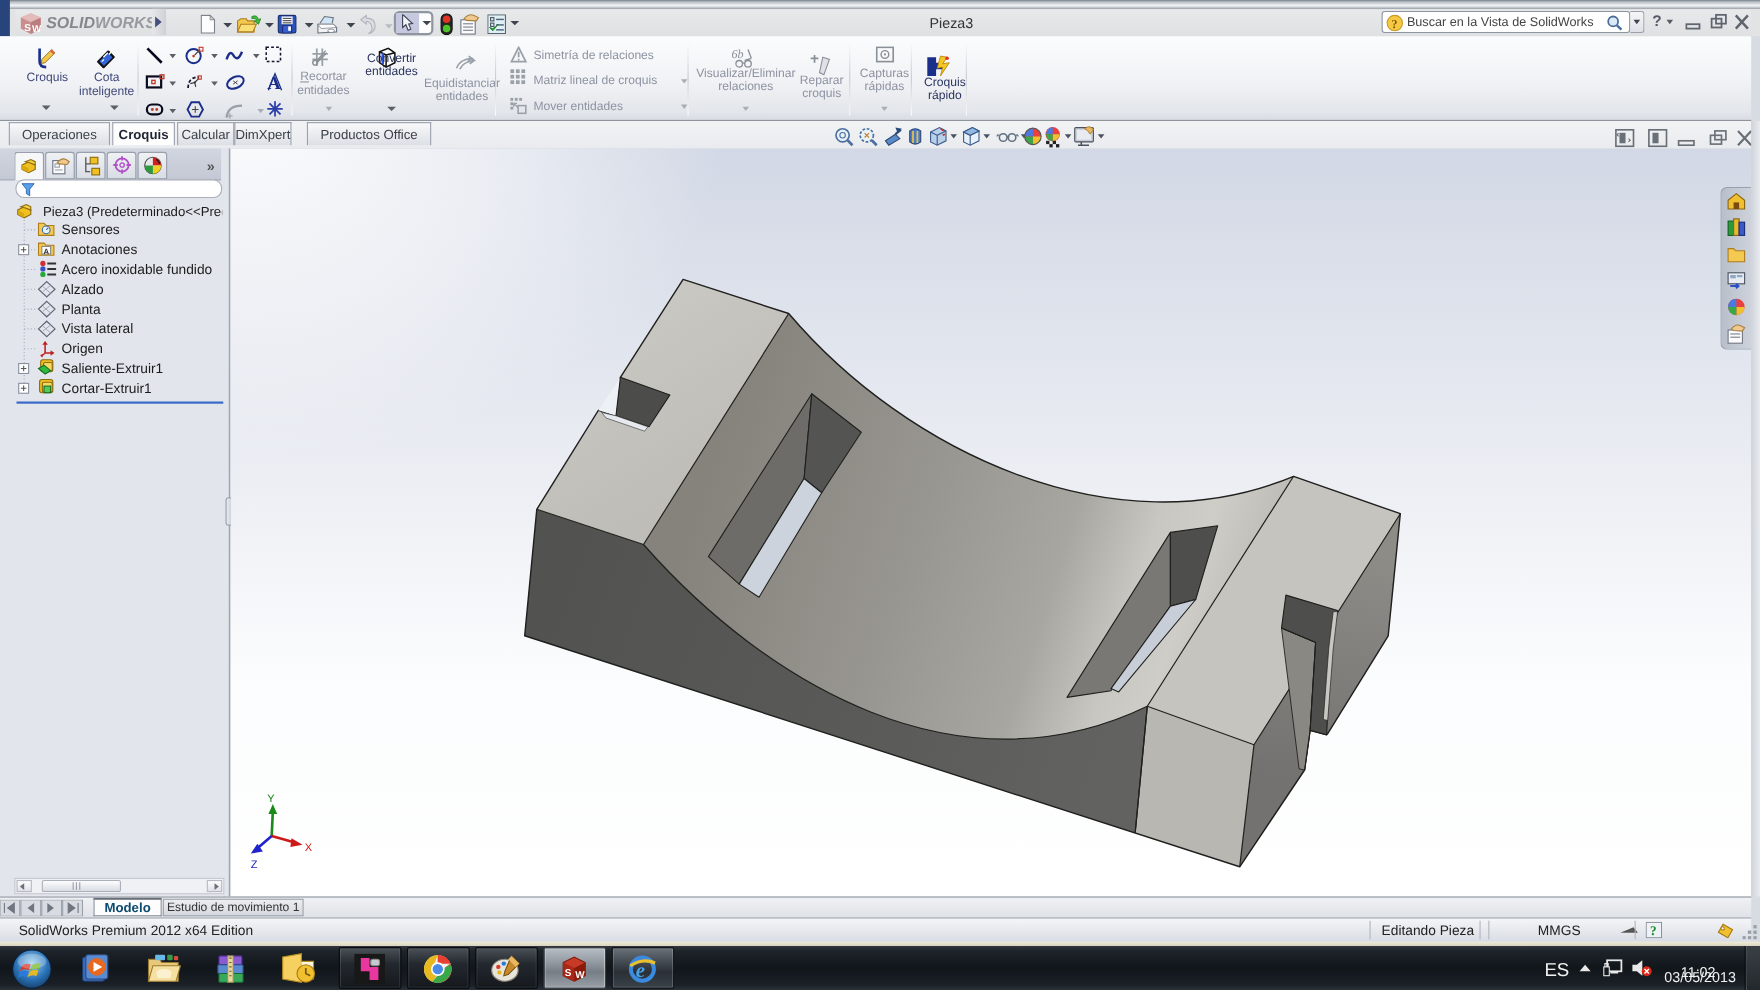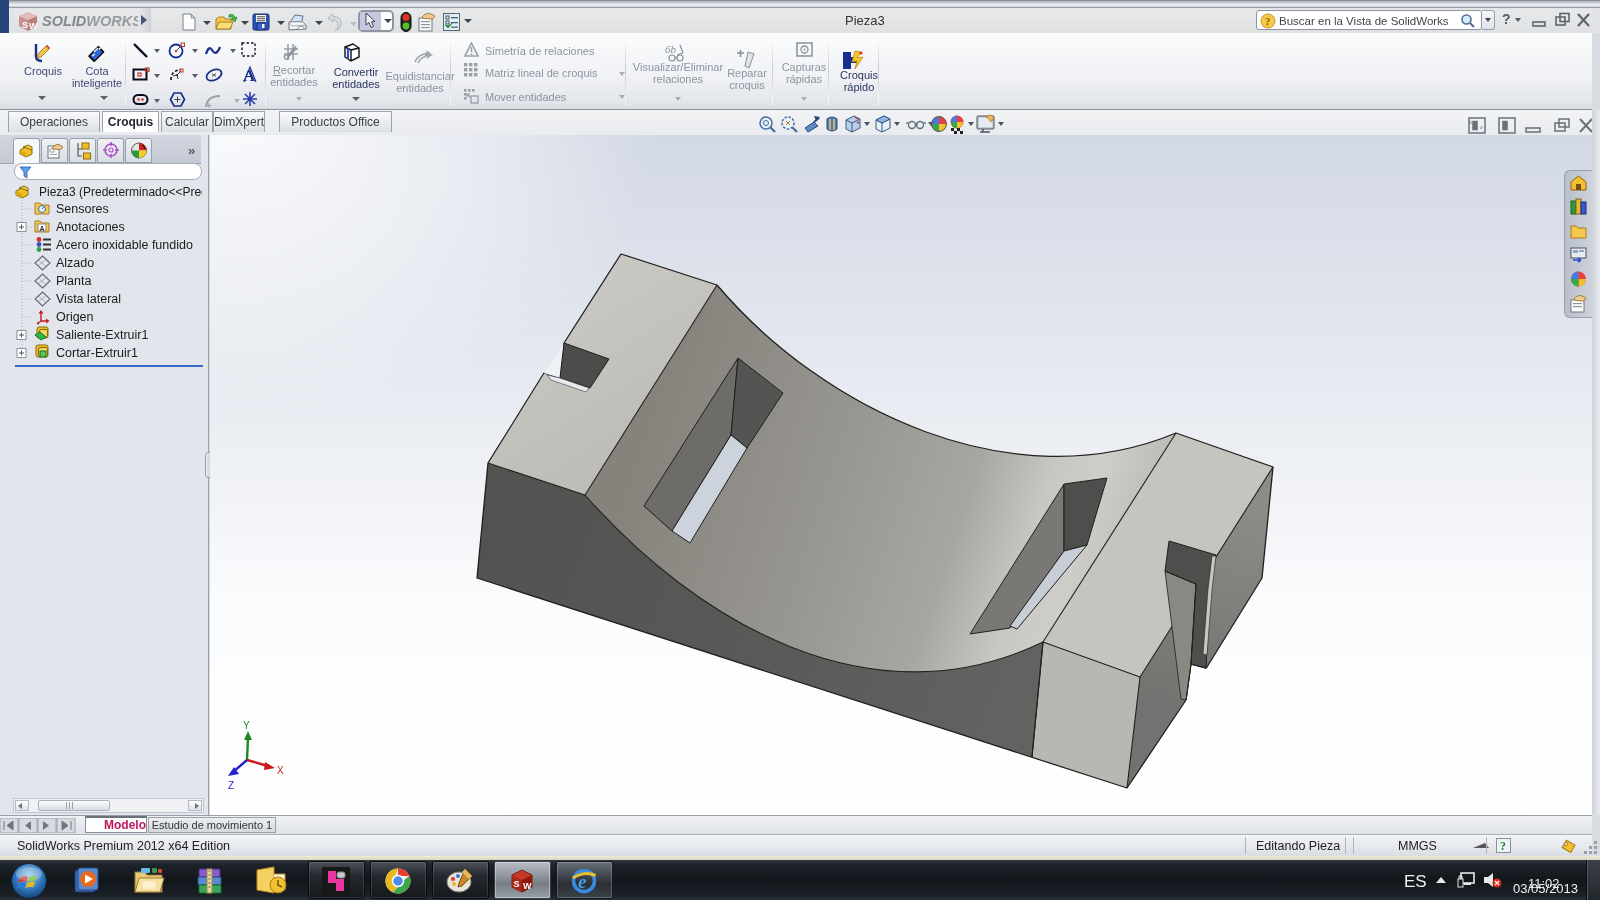--- a/index.html
+++ b/index.html
@@ -222,21 +222,21 @@
     <circle cx="3.5" cy="14" r="2.2" fill="none" stroke="#8a9098" stroke-width="1.3"></circle>
       <path d="M5,12.5 L13,3 M5.5,13.5 L14,5" stroke="#8a9098" stroke-width="1.3"></path>
   </svg>
   <div class="rlabel dis" style="left:256px;top:31px;width:76px"><u>R</u>ecortar<br>entidades</div>
   <div class="droparrow" style="left:296px;top:64px;border-left-width:3.5px;border-right-width:3.5px;border-top-color:#a9aeb6"></div>
 
   <svg class="abs" style="left:340px;top:9px" width="22" height="22" viewBox="0 0 22 22">
     <path d="M5,5 L13,2 19,6 19,15 11,19 5,15 Z M5,5 L11,8 11,19 M11,8 L19,6" fill="#fff" stroke="#111" stroke-width="1.4"></path>
     <path d="M8,6.3 L8,16.5" stroke="#2a50d8" stroke-width="2.2"></path>
   </svg>
-  <div class="rlabel" style="left:316px;top:33px;width:80px;color:#2a3560">Convertir<br>entidades</div>
+  <div class="rlabel" style="left:316px;top:14px;width:80px;color:#2a3560">Convertir<br>entidades</div>
   <div class="droparrow" style="left:352px;top:64px"></div>
 
   <svg class="abs" style="left:413px;top:17px" width="20" height="14" viewBox="0 0 20 14">
     <path d="M2,12 q3,-8 14,-9 l-3,-2 m3,2 l-4,3" fill="none" stroke="#9aa0a8" stroke-width="1.5"></path>
     <path d="M5,13 q3,-7 13,-8 l-3,-2 m3,2 l-4,3" fill="none" stroke="#9aa0a8" stroke-width="1.5"></path>
   </svg>
   <div class="rlabel dis" style="left:372px;top:37px;width:96px">Equidistanciar<br>entidades</div>
 
   <svg class="abs" style="left:463px;top:9px" width="17" height="17" viewBox="0 0 17 17">
       <path d="M8.5,1 L15,14 H2 Z" fill="none" stroke="#9aa0a8" stroke-width="1.6"></path>
@@ -687,21 +687,21 @@
       <rect x="38" y="0" width="18" height="15" fill="#d8dce2" stroke="#9aa0aa"></rect>
       <rect x="57" y="0" width="18" height="15" fill="#d8dce2" stroke="#9aa0aa"></rect>
       <g fill="#707680">
           <path d="M4,3 v9 M13,3 l-6,4.5 6,4.5 z" stroke="#707680"></path>
           <path d="M31,3 l-6,4.5 6,4.5 z"></path>
           <path d="M43,3 l6,4.5 -6,4.5 z"></path>
           <path d="M62,3 l6,4.5 -6,4.5 z M71,3 v9" stroke="#707680"></path>
         </g>
     </g>
   </svg>
-  <div class="abs" style="left:85px;top:0px;width:62px;height:17px;background:#fdfdfe;border:1px solid #888f9a;border-top:2px solid #6a7078;font-size:12px;font-weight:bold;text-align:right;line-height:15px;color:#be185d">Modelo</div>
+  <div class="abs" style="left:85px;top:0px;width:62px;height:17px;background:#fdfdfe;border:1px solid #888f9a;border-top:2px solid #6a7078;font-size:12px;font-weight:bold;text-align:center;line-height:15px;color:#0c4a6e">Modelo</div>
   <div class="abs" style="left:148px;top:1px;width:128px;height:16px;background:linear-gradient(#eceef1,#d5d9df);border:1px solid #9aa0aa;font-size:11px;text-align:center;line-height:15px;color:#333">Estudio de movimiento 1</div>
 </div>
 <div class="abs" id="statusbar">
   <div class="abs" style="left:17px;top:4px;font-size:12.5px;color:#222">SolidWorks Premium 2012 x64 Edition</div>
   <div class="abs" style="left:1245px;top:2px;width:1px;height:17px;background:#b0b5bd"></div>
   <div class="abs" style="left:1256px;top:4px;font-size:12.5px;color:#222">Editando Pieza</div>
   <div class="abs" style="left:1345px;top:2px;width:1px;height:17px;background:#b0b5bd"></div>
   <div class="abs" style="left:1353px;top:2px;width:1px;height:17px;background:#b0b5bd"></div>
   <div class="abs" style="left:1398px;top:4px;font-size:12.5px;color:#222">MMGS</div>
   <div class="abs" style="left:1473px;top:8px;width:0;height:0;border-left:12px solid transparent;border-right:4px solid transparent;border-bottom:5px solid #555"></div>

